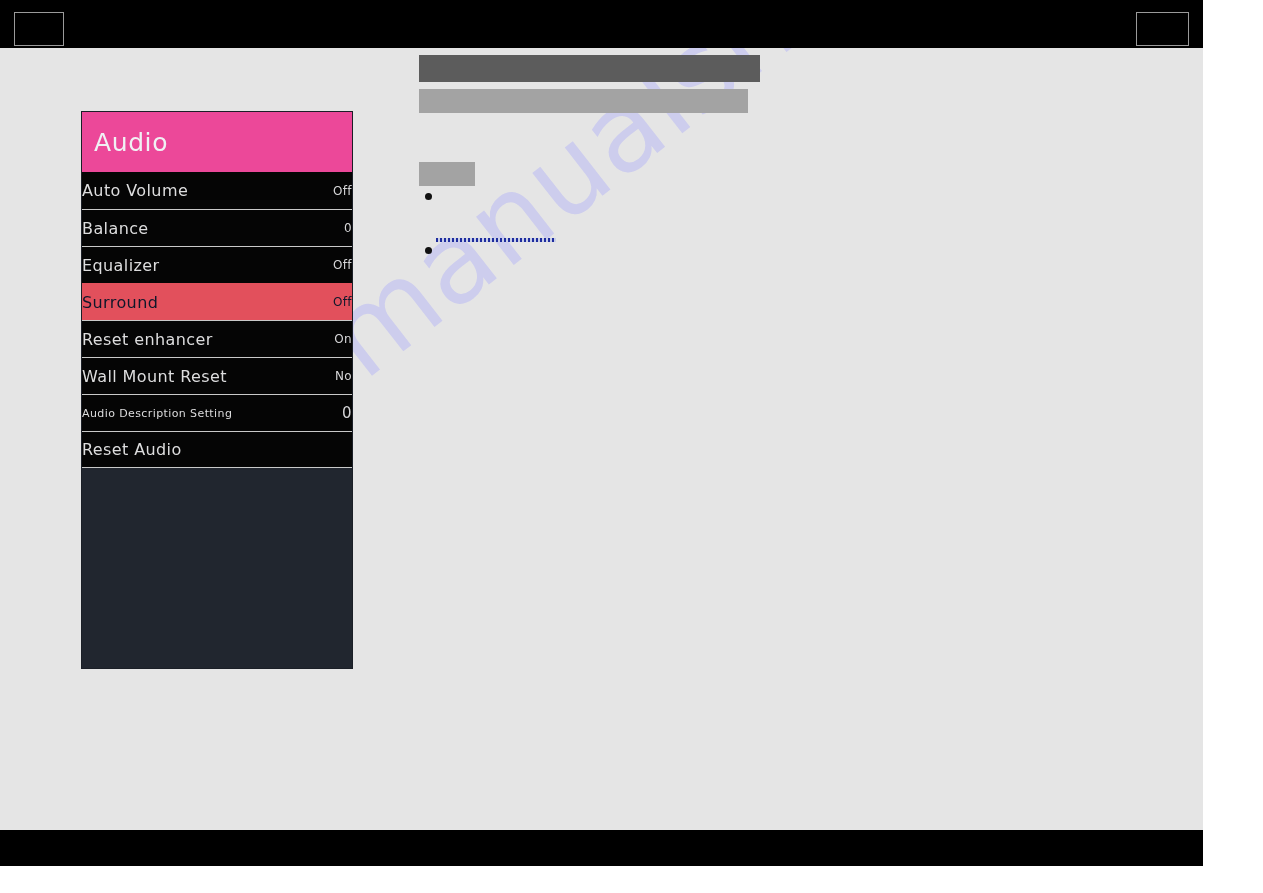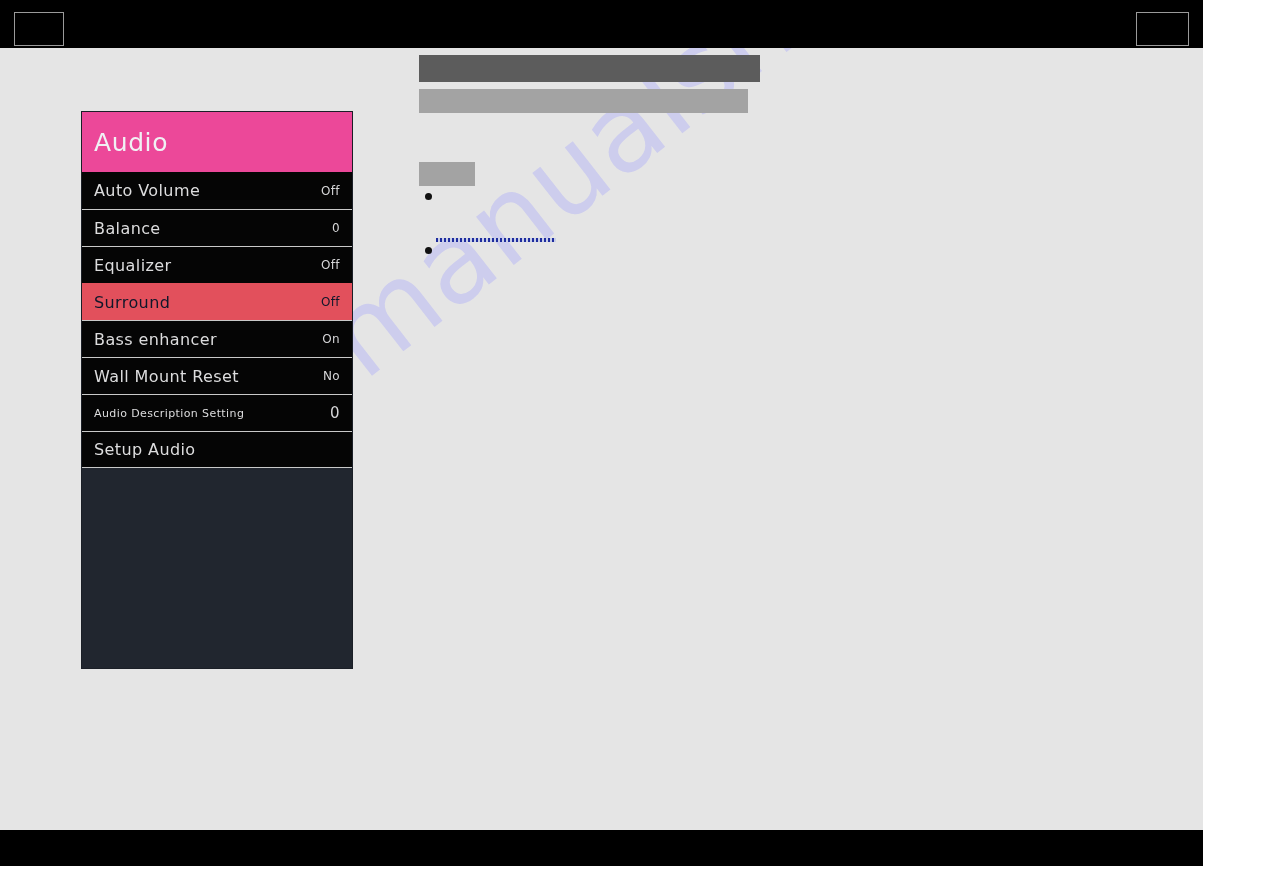--- a/index.html
+++ b/index.html
@@ -138,21 +138,21 @@
     background: #21262f;
   }
   .osd-row {
     position: relative;
     height: 37px;
     background: #050505;
     border-top: 1px solid #c9c9c9;
     display: flex;
     align-items: center;
     justify-content: space-between;
-    padding: 0 12px;
+    padding: 0 0;
     box-sizing: border-box;
     gap: 12px;
   }
   .osd-row:first-child { border-top: none; }
   .osd-row.selected {
     background: #e2505c;
     border-top: 1px solid #e2505c;
   }
   .osd-row.reset {
     border-bottom: 1px solid #c9c9c9;
@@ -217,33 +217,33 @@
           </div>
           <div class="osd-row">
             <span class="osd-label">Equalizer</span>
             <span class="osd-value">Off</span>
           </div>
           <div class="osd-row selected">
             <span class="osd-label">Surround</span>
             <span class="osd-value">Off</span>
           </div>
           <div class="osd-row">
-            <span class="osd-label">Bass enhancer</span>
+            <span class="osd-label">Reset enhancer</span>
             <span class="osd-value">On</span>
           </div>
           <div class="osd-row">
             <span class="osd-label">Wall Mount Reset</span>
             <span class="osd-value">No</span>
           </div>
           <div class="osd-row small">
             <span class="osd-label">Audio Description Setting</span>
             <span class="osd-value">0</span>
           </div>
           <div class="osd-row reset">
-            <span class="osd-label">Setup Audio</span>
+            <span class="osd-label">Reset Audio</span>
             <span class="osd-value"></span>
           </div>
         </div>
       <div class="osd-filler"></div>
     </div>
 
     <div class="band band-bottom"></div>
 
   </div>
 </div>

